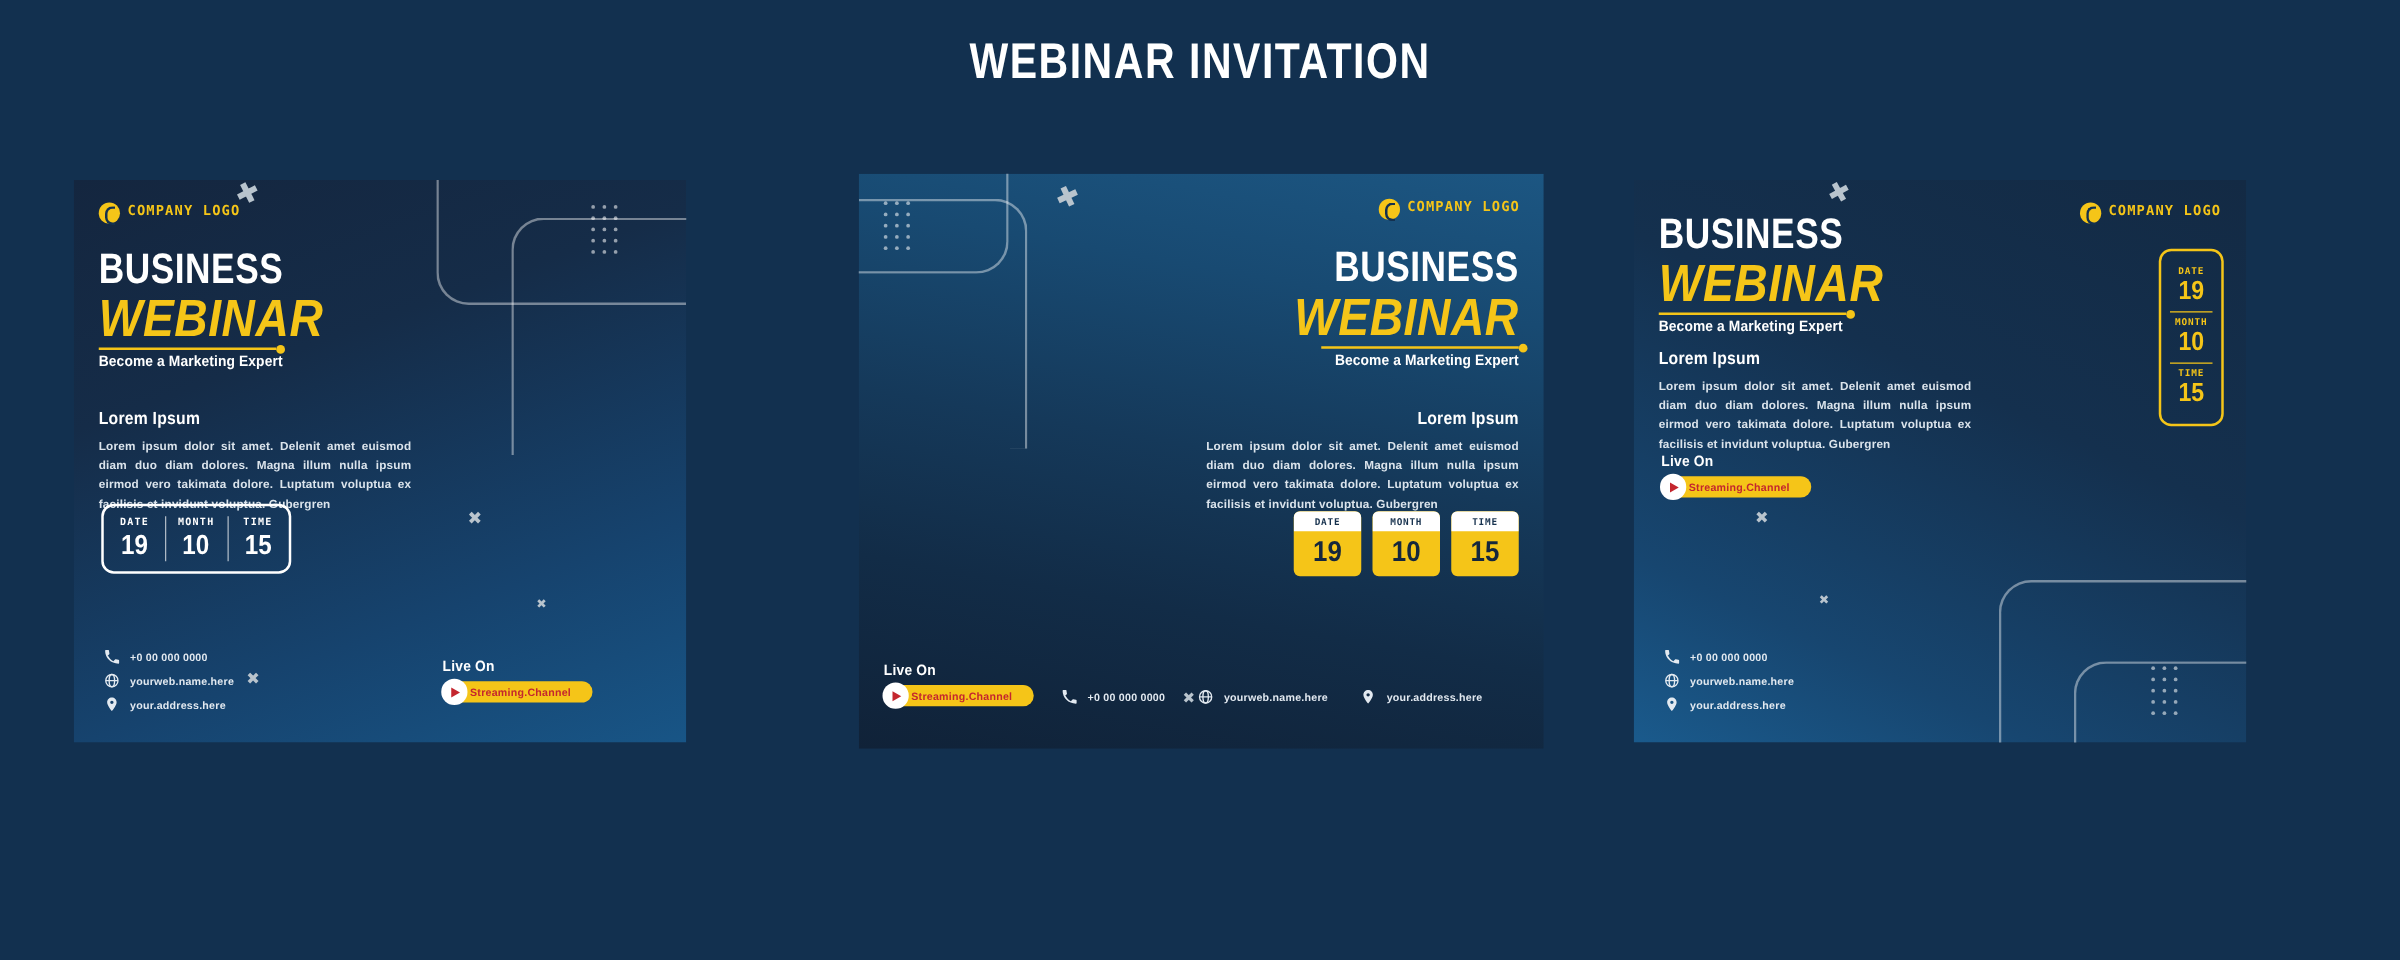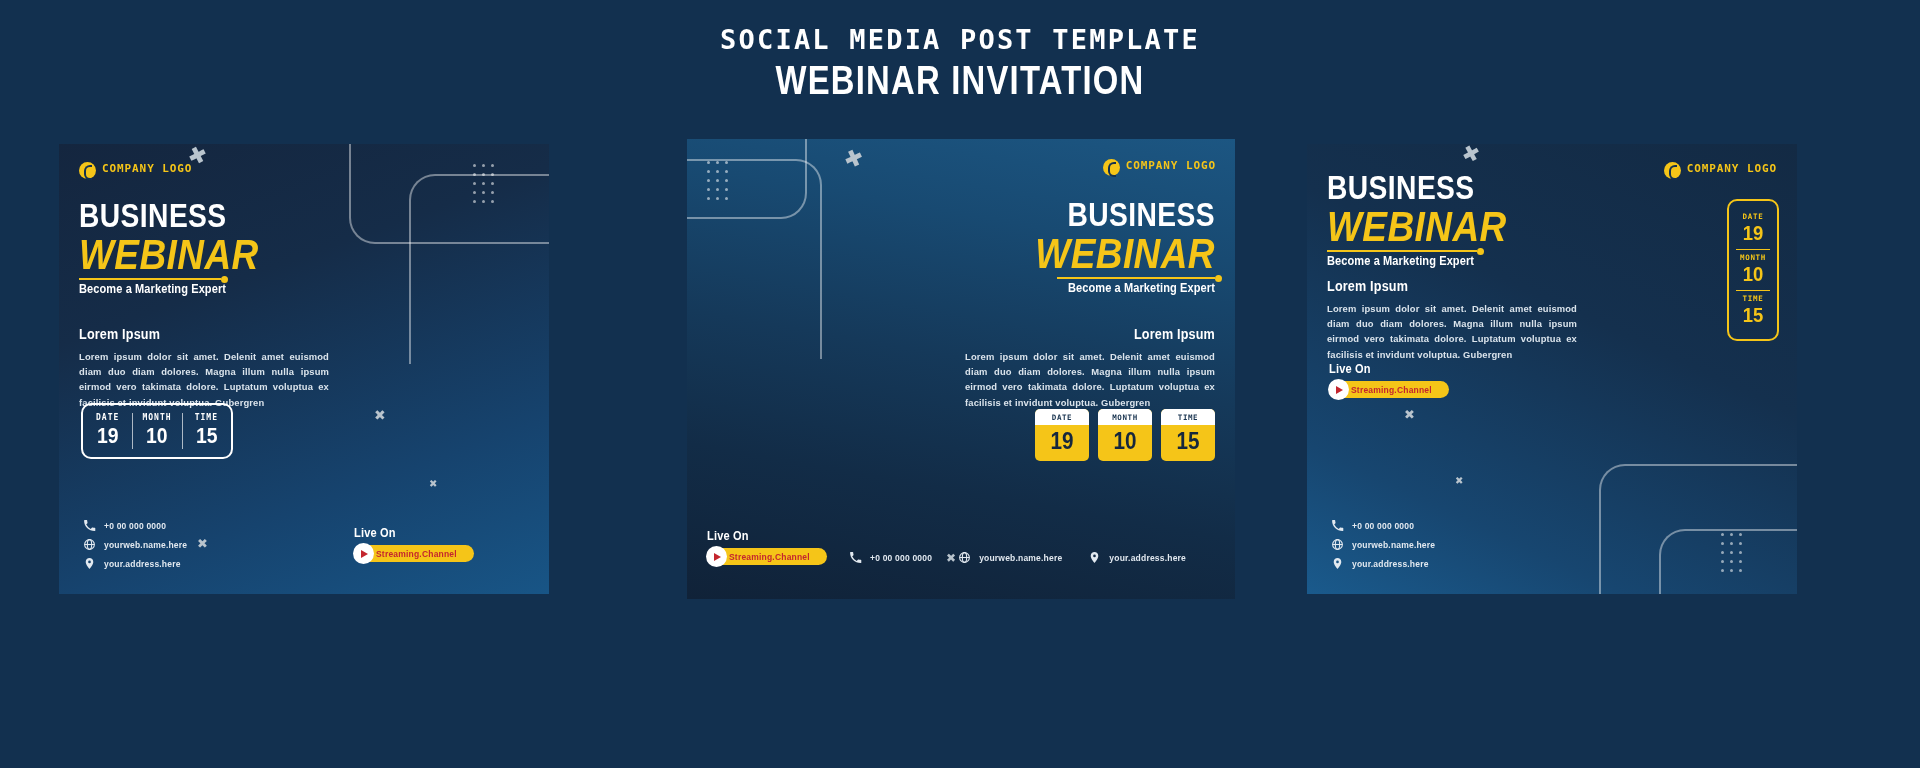--- a/index.html
+++ b/index.html
@@ -331,21 +331,20 @@
     letter-spacing:.2px;
     white-space:nowrap;
   }
   .contacts.inline{ display:flex; gap:26px; }
   .contacts.inline .crow{ margin-bottom:0; }
 </style>
 </head>
 <body>
 
 <div class="page-header">
-  <div class="ph-line1">SOCIAL MEDIA POST TEMPLATE</div>
   <div class="ph-line2">WEBINAR INVITATION</div>
 </div>
 
 <div class="card-wrap w1">
   <div class="canvas bg1"></div>
 
   <div class="deco-line" style="left:290px; top:-60px; width:200px; height:160px; border-radius:0 0 0 26px; border-top:none; border-right:none;"></div>
   <div class="deco-line" style="left:350px; top:30px; width:200px; height:190px; border-radius:26px 0 0 0; border-bottom:none; border-right:none;"></div>
   <div class="dots" style="left:414px; top:20px;">
     <i style="left:0;top:0"></i>

